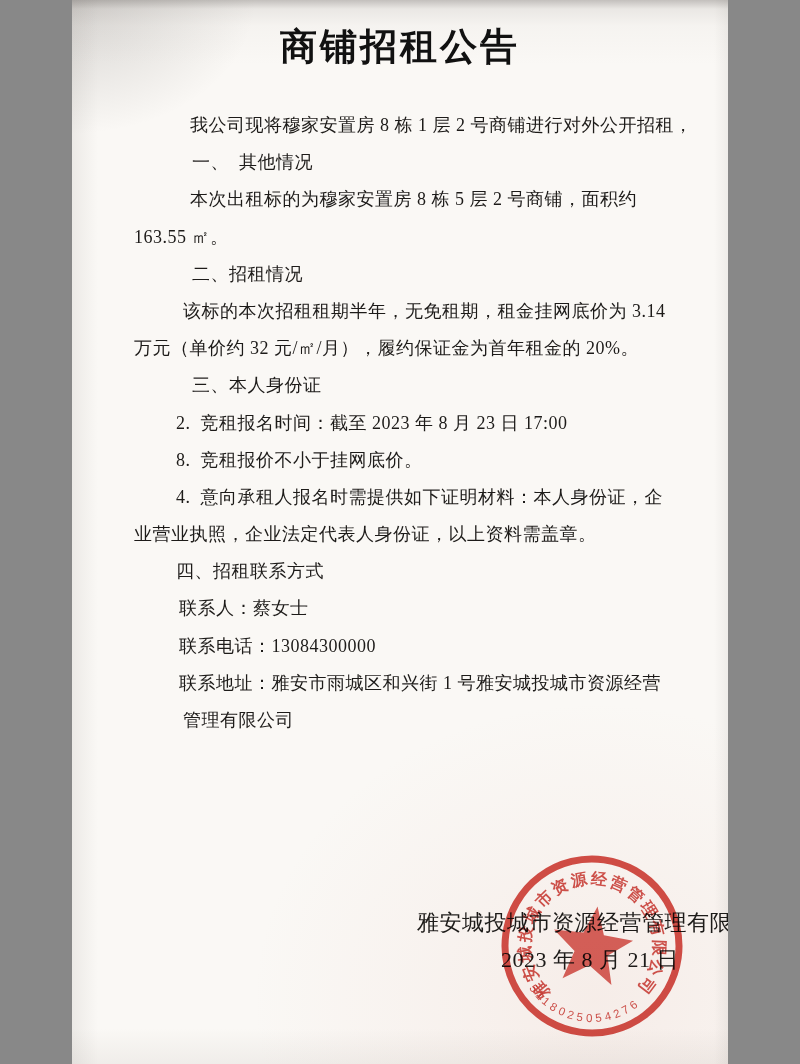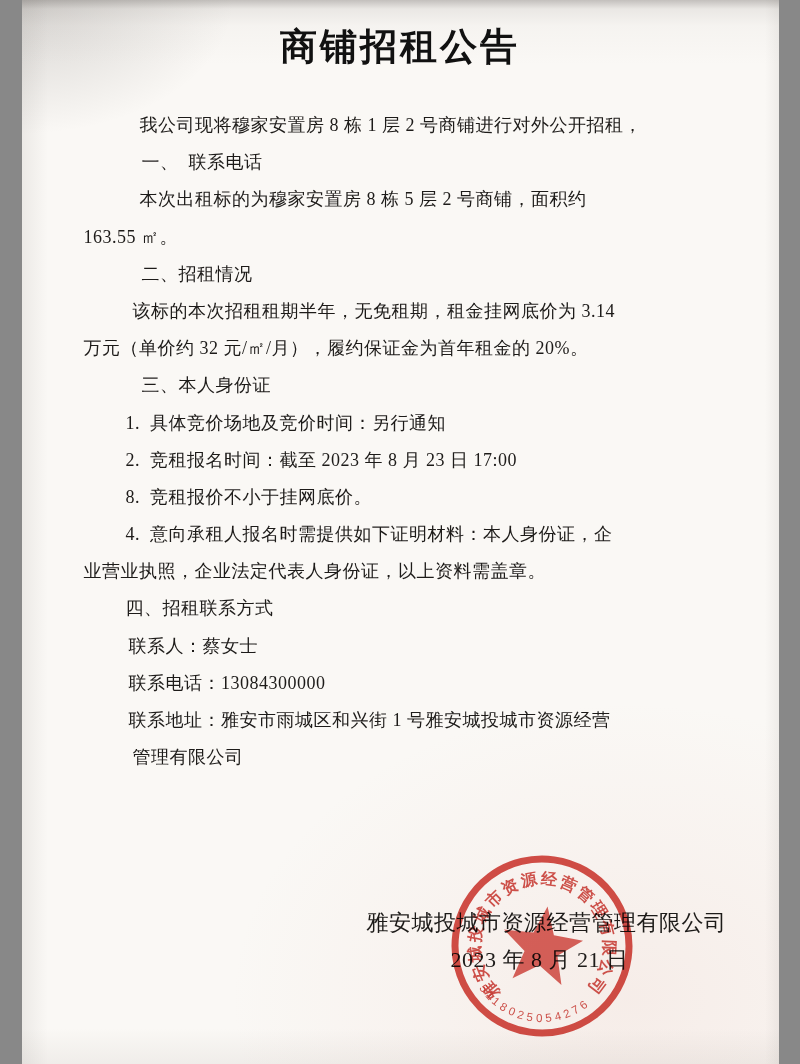--- a/index.html
+++ b/index.html
@@ -1,18 +1,18 @@
 <!DOCTYPE html>
 <html><head>
 <meta charset="utf-8">
 <style>
   html,body{margin:0;padding:0;background:#888;}
   .paper{
     position:relative;
-    width:757px;height:1064px;
+    width:656px;height:1064px;
     margin:0 auto;
     overflow:hidden;
     color:#1d1b19;
     background-color:#faf8f5;
     background-image:
       linear-gradient(180deg, rgba(105,100,96,0.38) 0px, rgba(150,145,140,0.16) 9px, rgba(185,180,175,0.07) 26px, rgba(0,0,0,0) 64px),
       linear-gradient(90deg, rgba(135,130,125,0.12) 0px, rgba(0,0,0,0) 26px),
       linear-gradient(270deg, rgba(135,130,125,0.10) 0px, rgba(0,0,0,0) 14px),
       linear-gradient(0deg, rgba(150,140,132,0.10) 0px, rgba(0,0,0,0) 36px),
       radial-gradient(ellipse 75% 40% at 80% 94%, rgba(226,178,166,0.16), rgba(0,0,0,0) 70%),
@@ -70,28 +70,27 @@
 </style>
 </head>
 <body>
 
 <div class="paper">
 
   <div class="title">商铺招租公告</div>
 
   <div class="body">
     <div class="line i56">我公司现将穆家安置房 8 栋 1 层 2 号商铺进行对外公开招租，</div>
-    <div class="line i58">一、  联系电话</div>
+    <div class="line i58">一、  其他情况</div>
     <div class="line i56">本次出租标的为穆家安置房 8 栋 5 层 2 号商铺，面积约</div>
     <div class="line">163.55 ㎡。</div>
     <div class="line i58">二、招租情况</div>
     <div class="line i49">该标的本次招租租期半年，无免租期，租金挂网底价为 3.14</div>
     <div class="line">万元（单价约 32 元/㎡/月），履约保证金为首年租金的 20%。</div>
     <div class="line i58">三、本人身份证</div>
-    <div class="line i42">1.  具体竞价场地及竞价时间：另行通知</div>
     <div class="line i42">2.  竞租报名时间：截至 2023 年 8 月 23 日 17:00</div>
     <div class="line i42">8.  竞租报价不小于挂网底价。</div>
     <div class="line i42">4.  意向承租人报名时需提供如下证明材料：本人身份证，企</div>
     <div class="line">业营业执照，企业法定代表人身份证，以上资料需盖章。</div>
     <div class="line i42">四、招租联系方式</div>
     <div class="line i45">联系人：蔡女士</div>
     <div class="line i45">联系电话：13084300000</div>
     <div class="line i45">联系地址：雅安市雨城区和兴街 1 号雅安城投城市资源经营</div>
     <div class="line i49">管理有限公司</div>
   </div>

